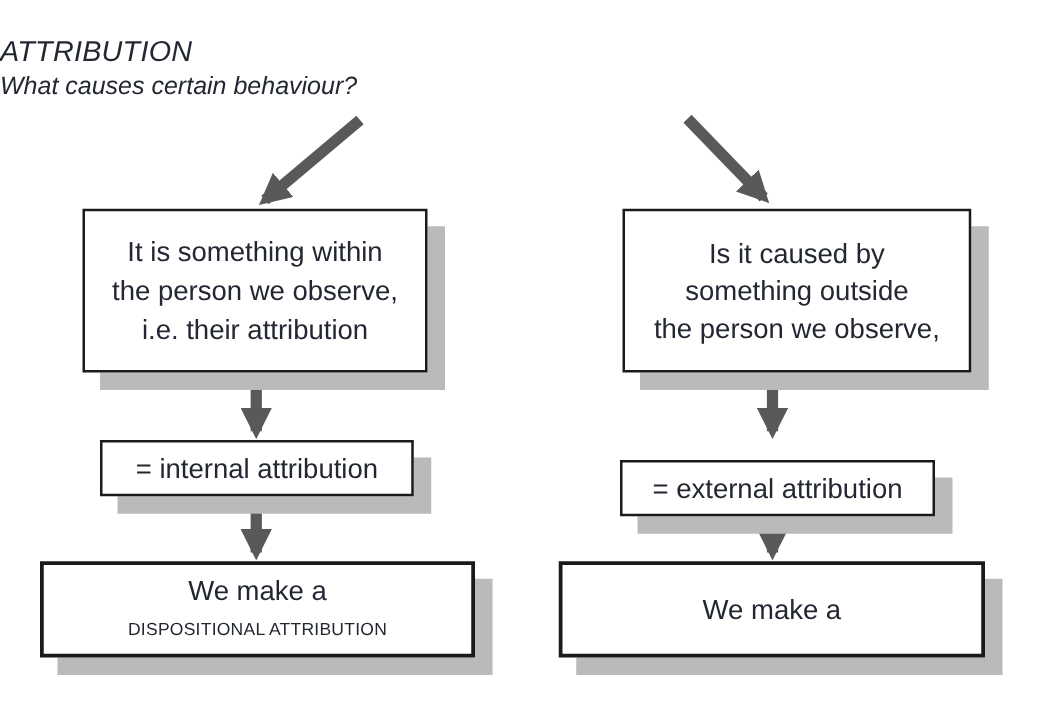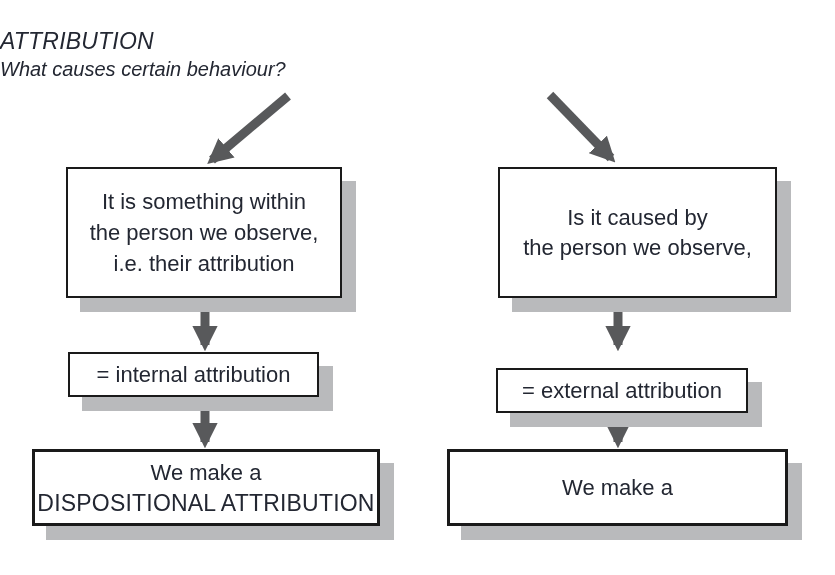--- a/index.html
+++ b/index.html
@@ -55,25 +55,25 @@
     display: flex;
     flex-direction: column;
     justify-content: center;
     align-items: center;
     text-align: center;
     font-size: 22px;
     line-height: 31px;
   }
   .box-cause-left  { left: 66px;  top: 167px; width: 276px; height: 131px; }
   .box-cause-right { left: 479px; top: 167px; width: 279px; height: 131px; line-height: 30px; margin-left: 19px; }
-  .box-label-left  { left: 68px;  top: 352px; width: 251px; height: 45px; }
+  .box-label-left  { left: 80px;  top: 352px; width: 251px; height: 45px; }
   .box-label-right { left: 496px; top: 352px; width: 252px; height: 45px; margin-top: 16px; }
   .box-result-left  { left: 32px;  top: 449px; width: 348px; height: 77px; border-width: 3px; }
   .box-result-right { left: 447px; top: 449px; width: 341px; height: 77px; border-width: 3px; }
-  .caps-line { font-size: 23px; letter-spacing: 0.2px; }
+  .caps-line { font-size: 14px; letter-spacing: 0.2px; }
 </style>
 </head>
 <body>
 
 <div class="diagram">
 
   <div class="title-block">
     <div class="title-heading">ATTRIBUTION</div>
     <div class="title-subheading">What causes certain behaviour?</div>
   </div>
@@ -93,20 +93,21 @@
   </svg>
 
   <div class="flow-box box-cause-left">
     <div>It is something within</div>
     <div>the person we observe,</div>
     <div>i.e. their attribution</div>
   </div>
 
   <div class="flow-box box-cause-right">
     <div>Is it caused by</div>
+    <div>something outside</div>
     <div>the person we observe,</div>
   </div>
 
   <div class="flow-box box-label-left">
     <div>= internal attribution</div>
   </div>
 
   <div class="flow-box box-label-right">
     <div>= external attribution</div>
   </div>

